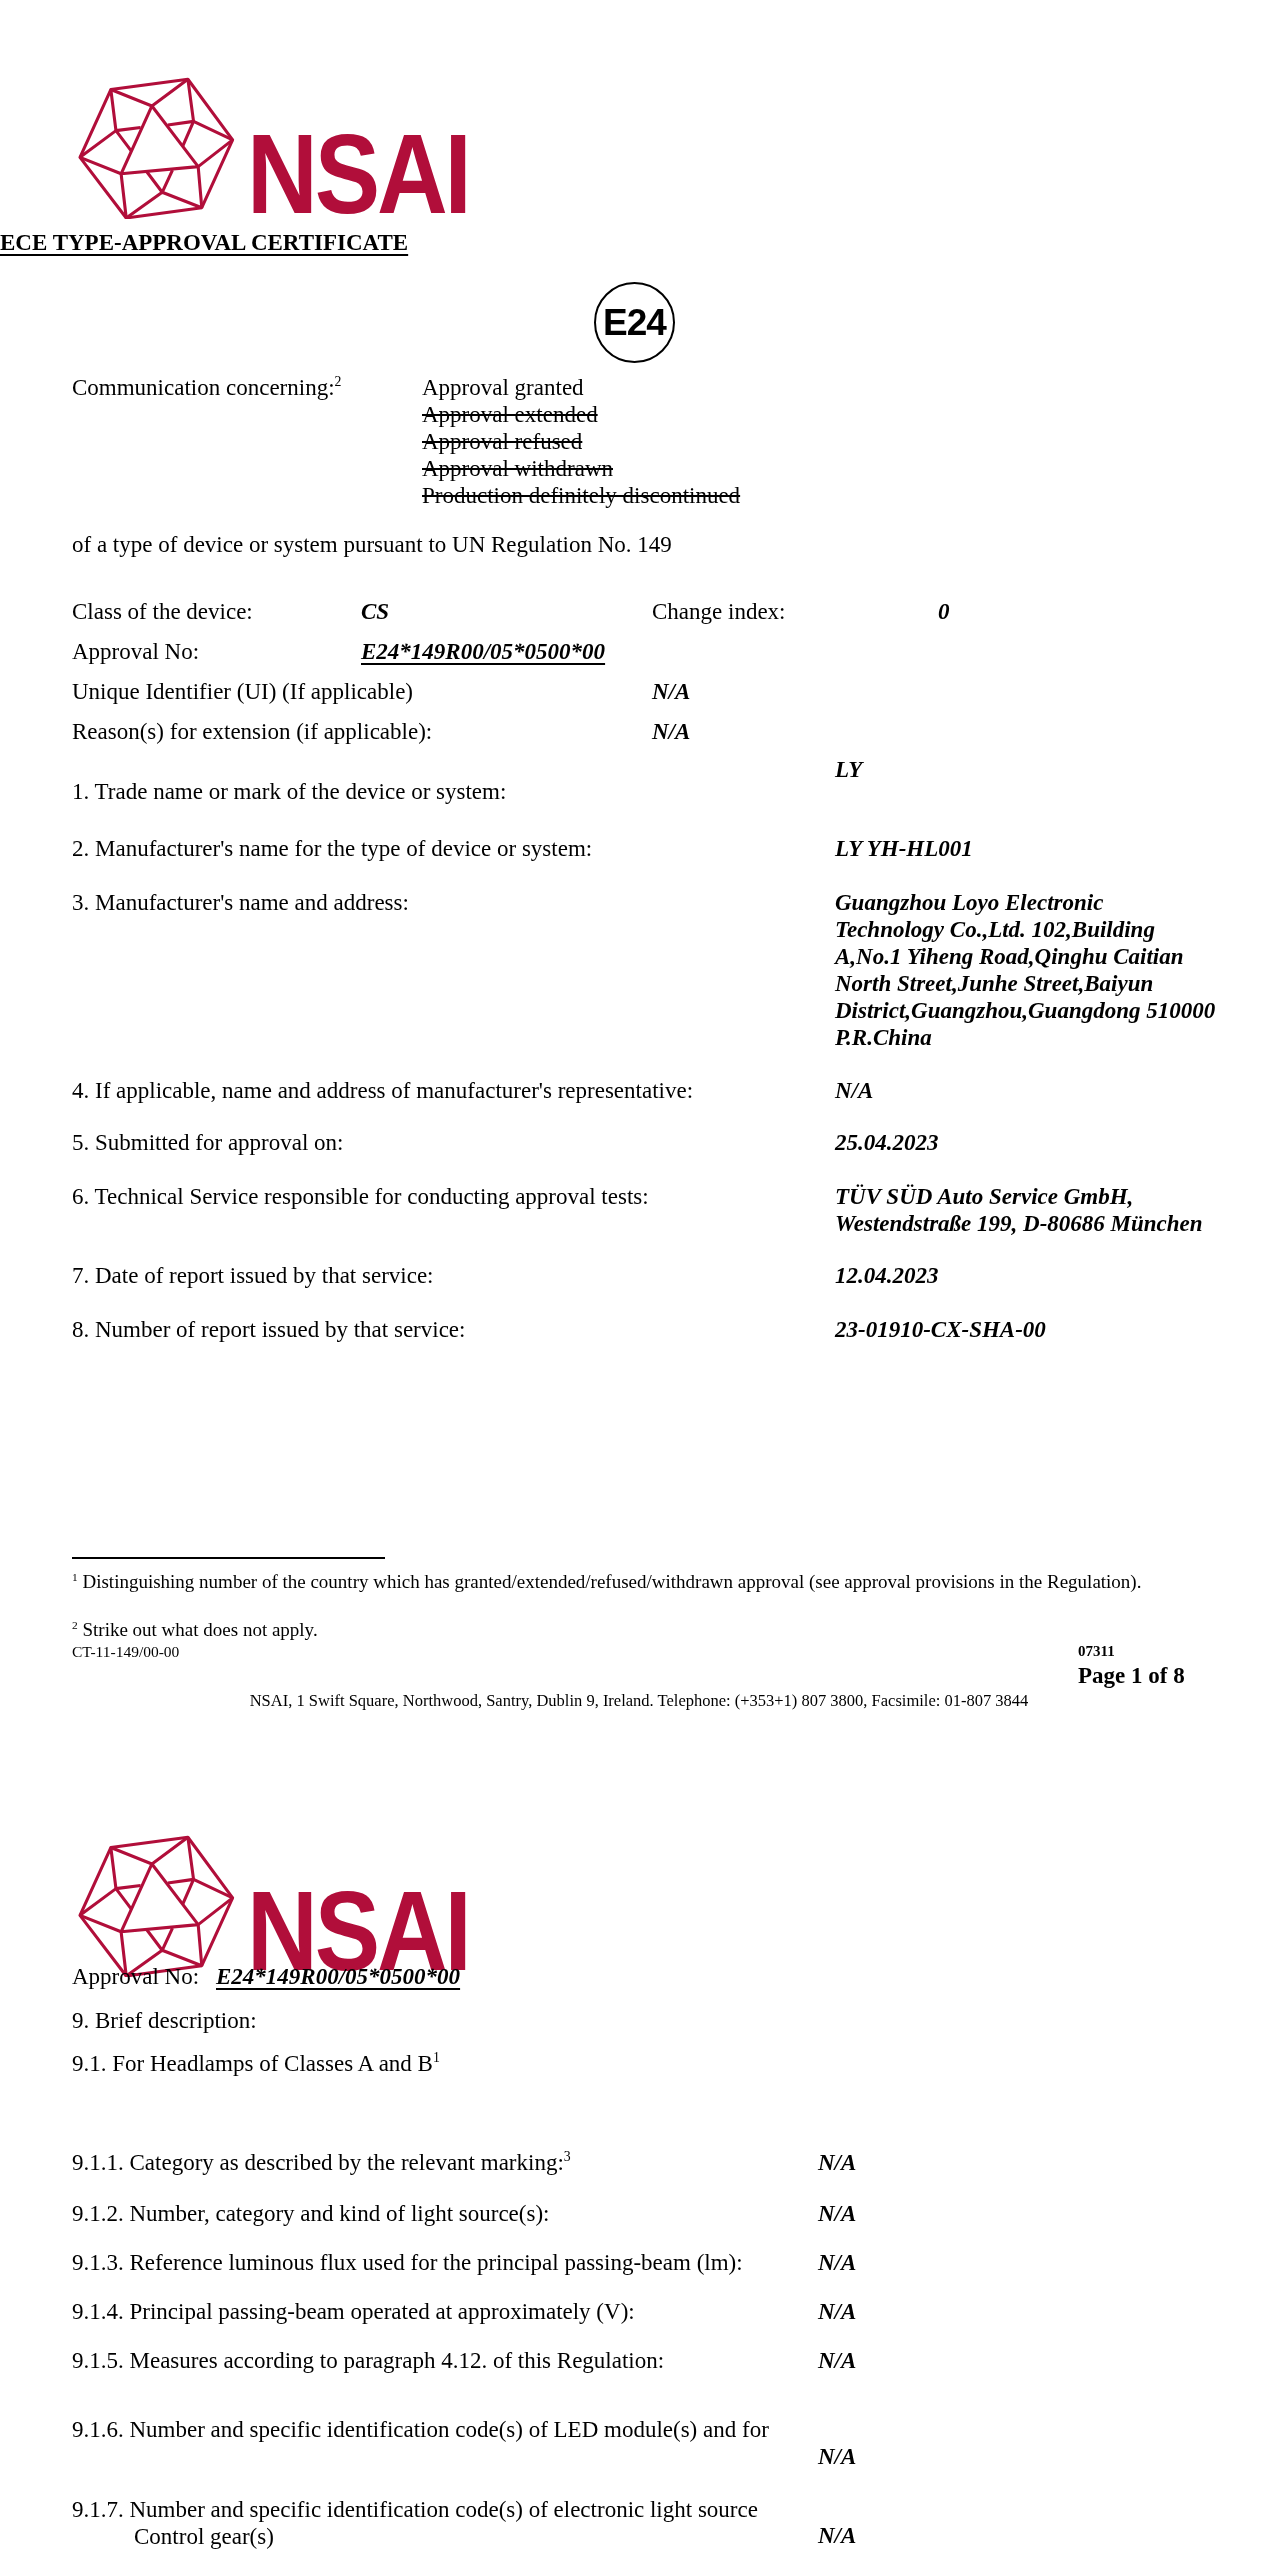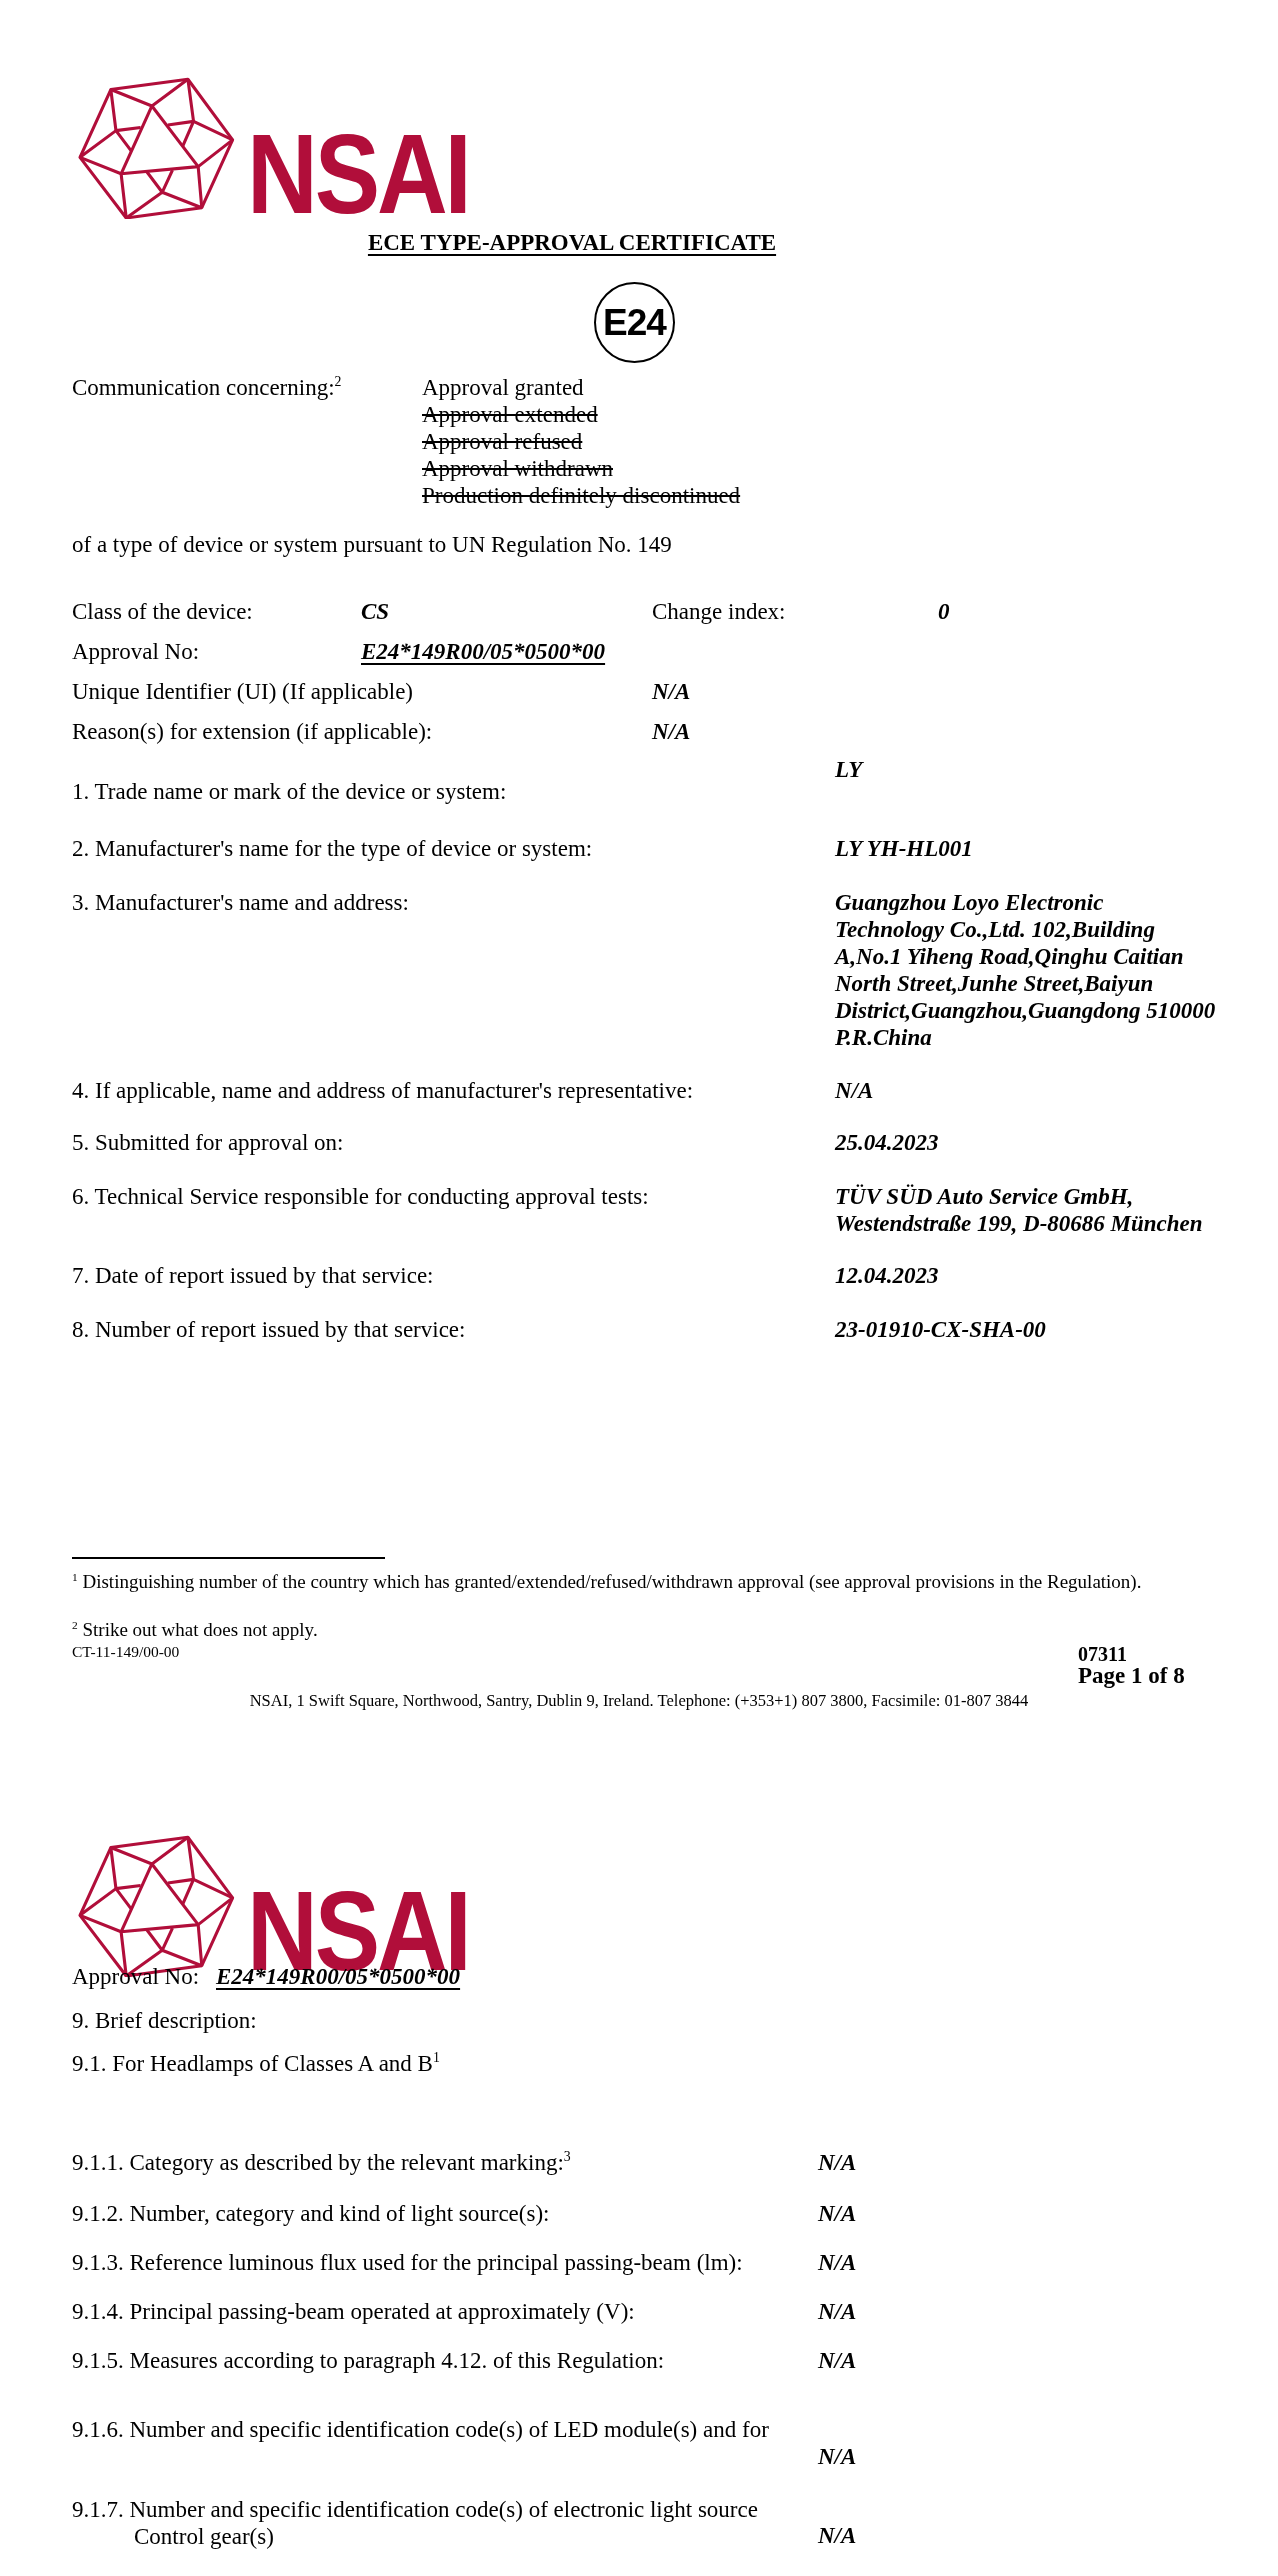--- a/index.html
+++ b/index.html
@@ -10,21 +10,21 @@
   .small { font-size: 19px; line-height: 24px; }
   .u { text-decoration: underline; text-decoration-thickness: 2.1px; text-underline-offset: 4.1px; }
   .strike { text-decoration: line-through; text-decoration-thickness: 1.5px; }
   sup { font-size: 60%; line-height: 0; vertical-align: super; }
   .logo-text { color: #b10e3a; font-family: "Liberation Sans", "DejaVu Sans", sans-serif; font-weight: bold; font-size: 98px; line-height: 98px; letter-spacing: -3.1px; transform: scaleY(1.15); transform-origin: left top; }
   .e-mark { width: 77px; height: 77px; border: 2.6px solid #000; border-radius: 50%; display: flex; align-items: center; justify-content: center; font-family: "Liberation Sans", "DejaVu Sans", sans-serif; font-weight: bold; font-size: 37px; letter-spacing: -1px; }
   .rule { height: 2.1px; background: #000; }
   .wrap { white-space: normal; }
   .footer-center { font-size: 16.5px; line-height: 19.6px; }
   .page-no { font-weight: bold; font-size: 23px; }
-  .code-right { font-weight: bold; font-size: 20px; text-align: right; }
+  .code-right { font-weight: bold; font-size: 15px; text-align: right; }
 </style>
 </head>
 <body>
 
 <div>
 
   <div class="abs" style="left:72px; top:70px;">
     <svg width="165" height="149" viewBox="0 0 320 290">
       <g fill="none" stroke="#b10e3a" stroke-width="6" stroke-linejoin="round">
         <polygon points="75,38 225,18 312,136 252,268 105,288 15,170"></polygon>
@@ -36,21 +36,21 @@
         <polyline points="312,136 236,100 215,148"></polyline>
         <polyline points="15,170 95,202 105,288"></polyline>
         <polyline points="312,136 245,188 252,268"></polyline>
         <polyline points="145,198 175,238 195,195"></polyline>
         <polyline points="105,288 175,238 252,268"></polyline>
       </g>
     </svg>
   </div>
   <div class="abs logo-text" style="left:247px; top:118px;">NSAI</div>
 
-  <div class="abs t u" style="left:0; width:1144px; text-align:center; top:229px; font-weight:bold;">ECE TYPE-APPROVAL CERTIFICATE</div>
+  <div class="abs t u" style="left:0; width:1144px; top:229px; font-weight:bold;">ECE TYPE-APPROVAL CERTIFICATE</div>
 
   <div class="abs e-mark" style="left:594px; top:282px;">
     <span>E24</span>
   </div>
 
   <div class="abs t" style="left:72px; top:374px;">
     <span>Communication concerning:</span><sup>2</sup>
   </div>
   <div class="abs t" style="left:422px; top:374px;">
     <div>Approval granted</div>

